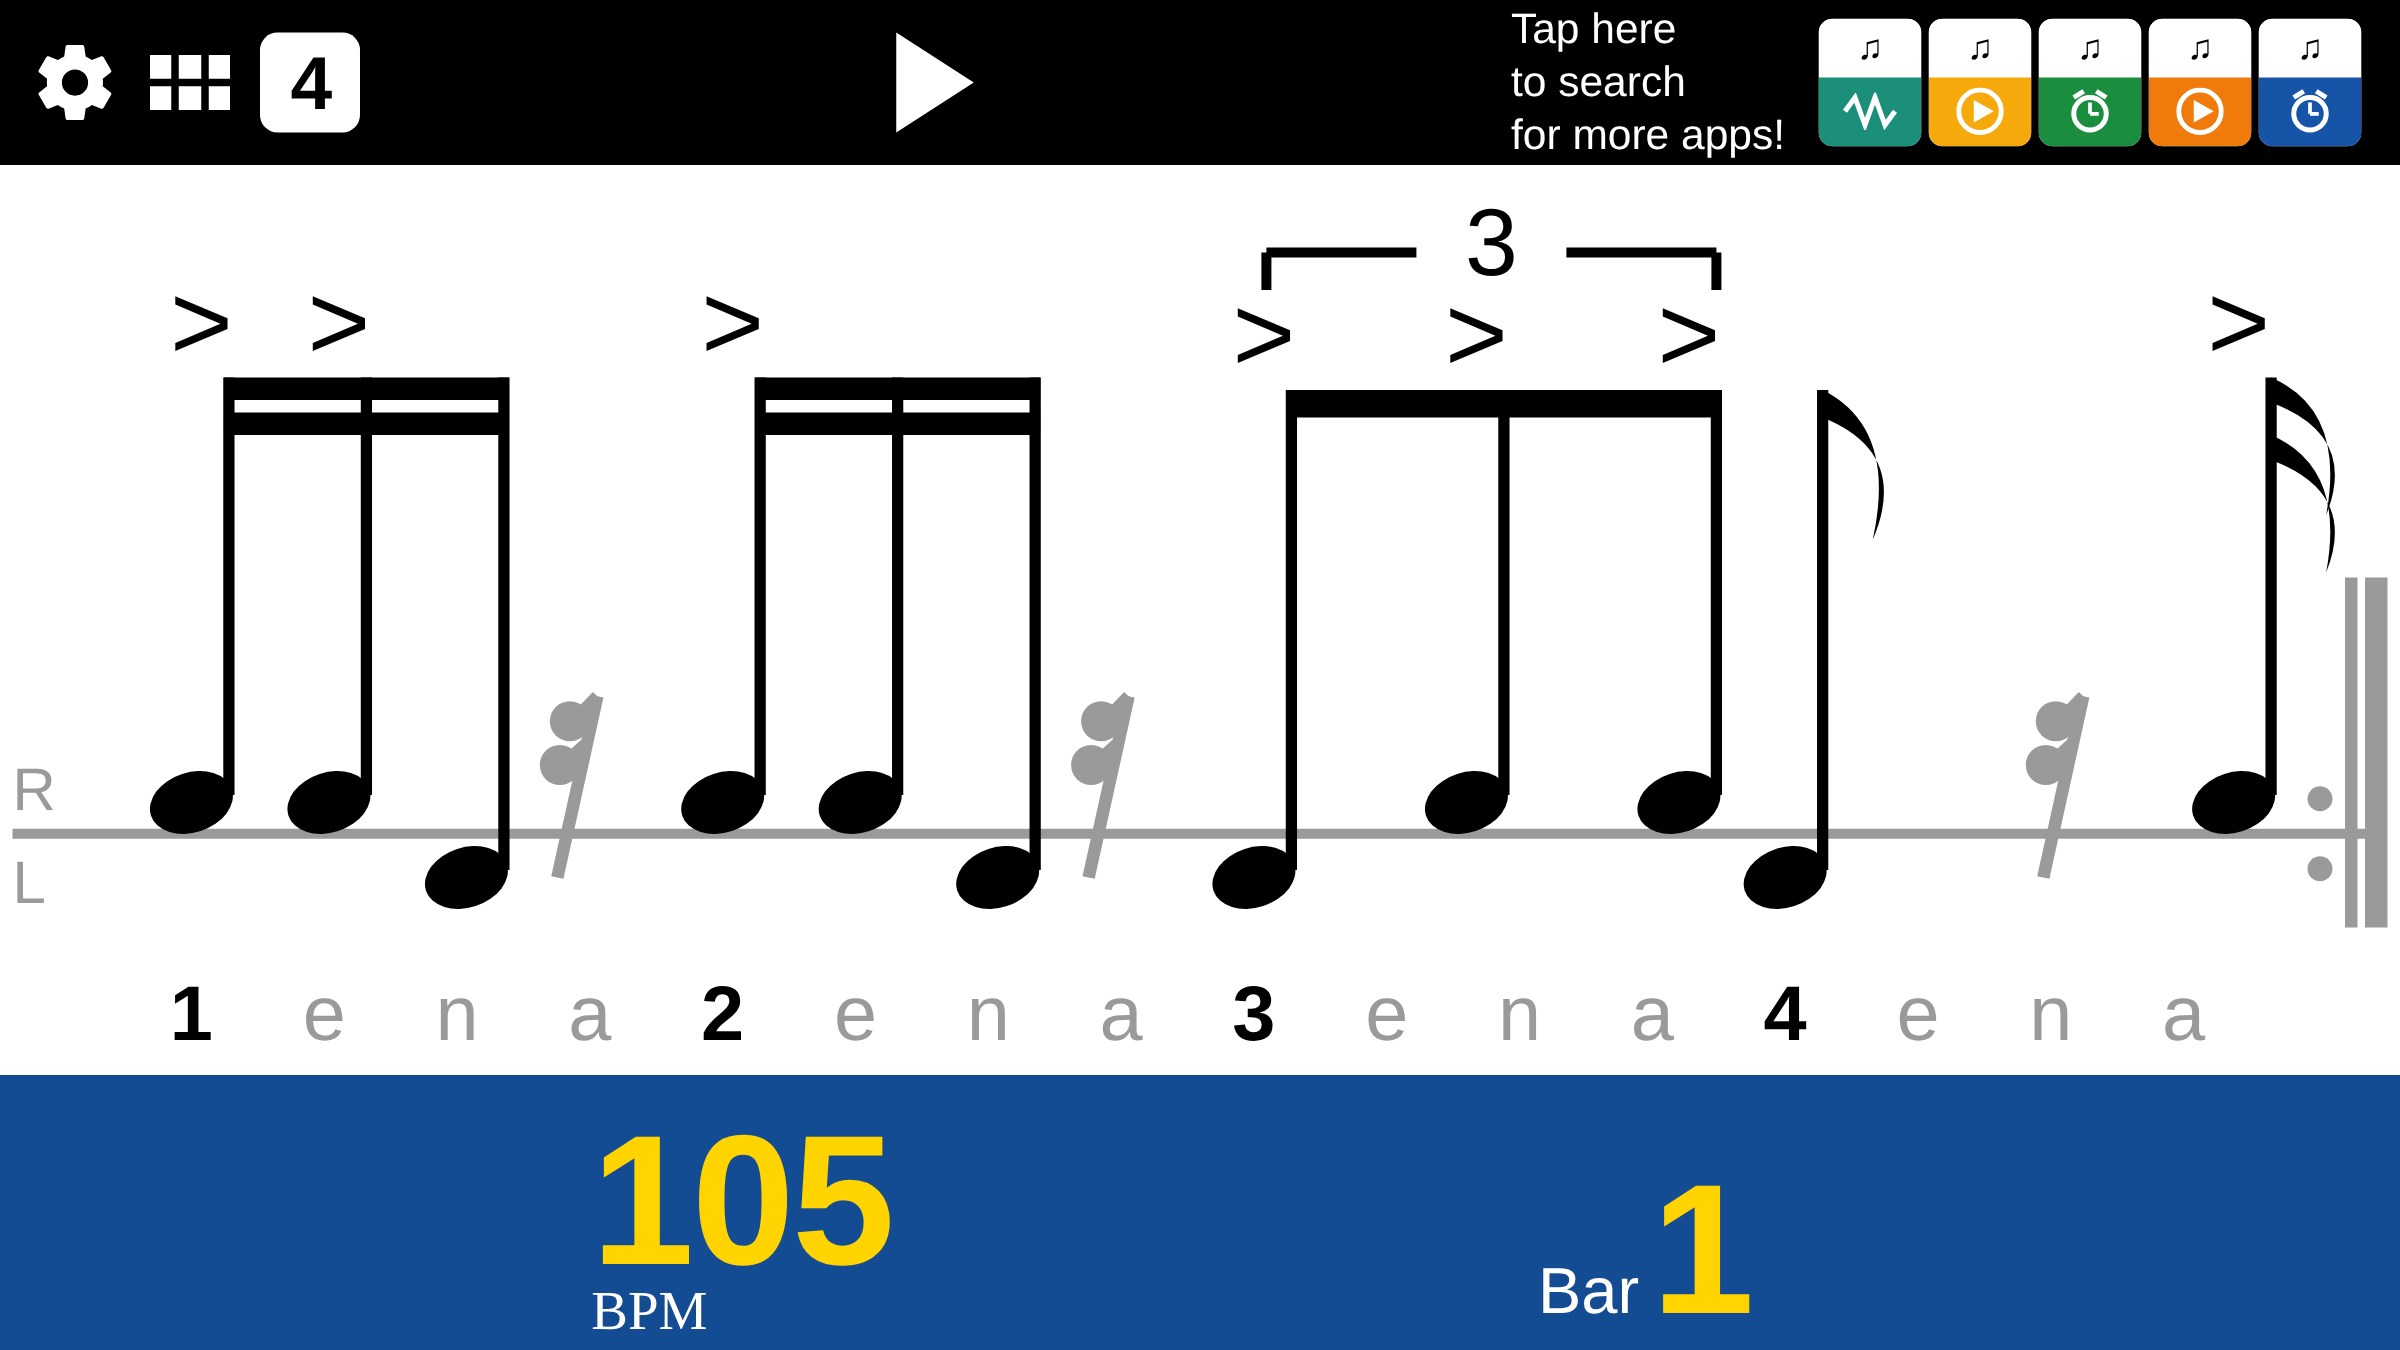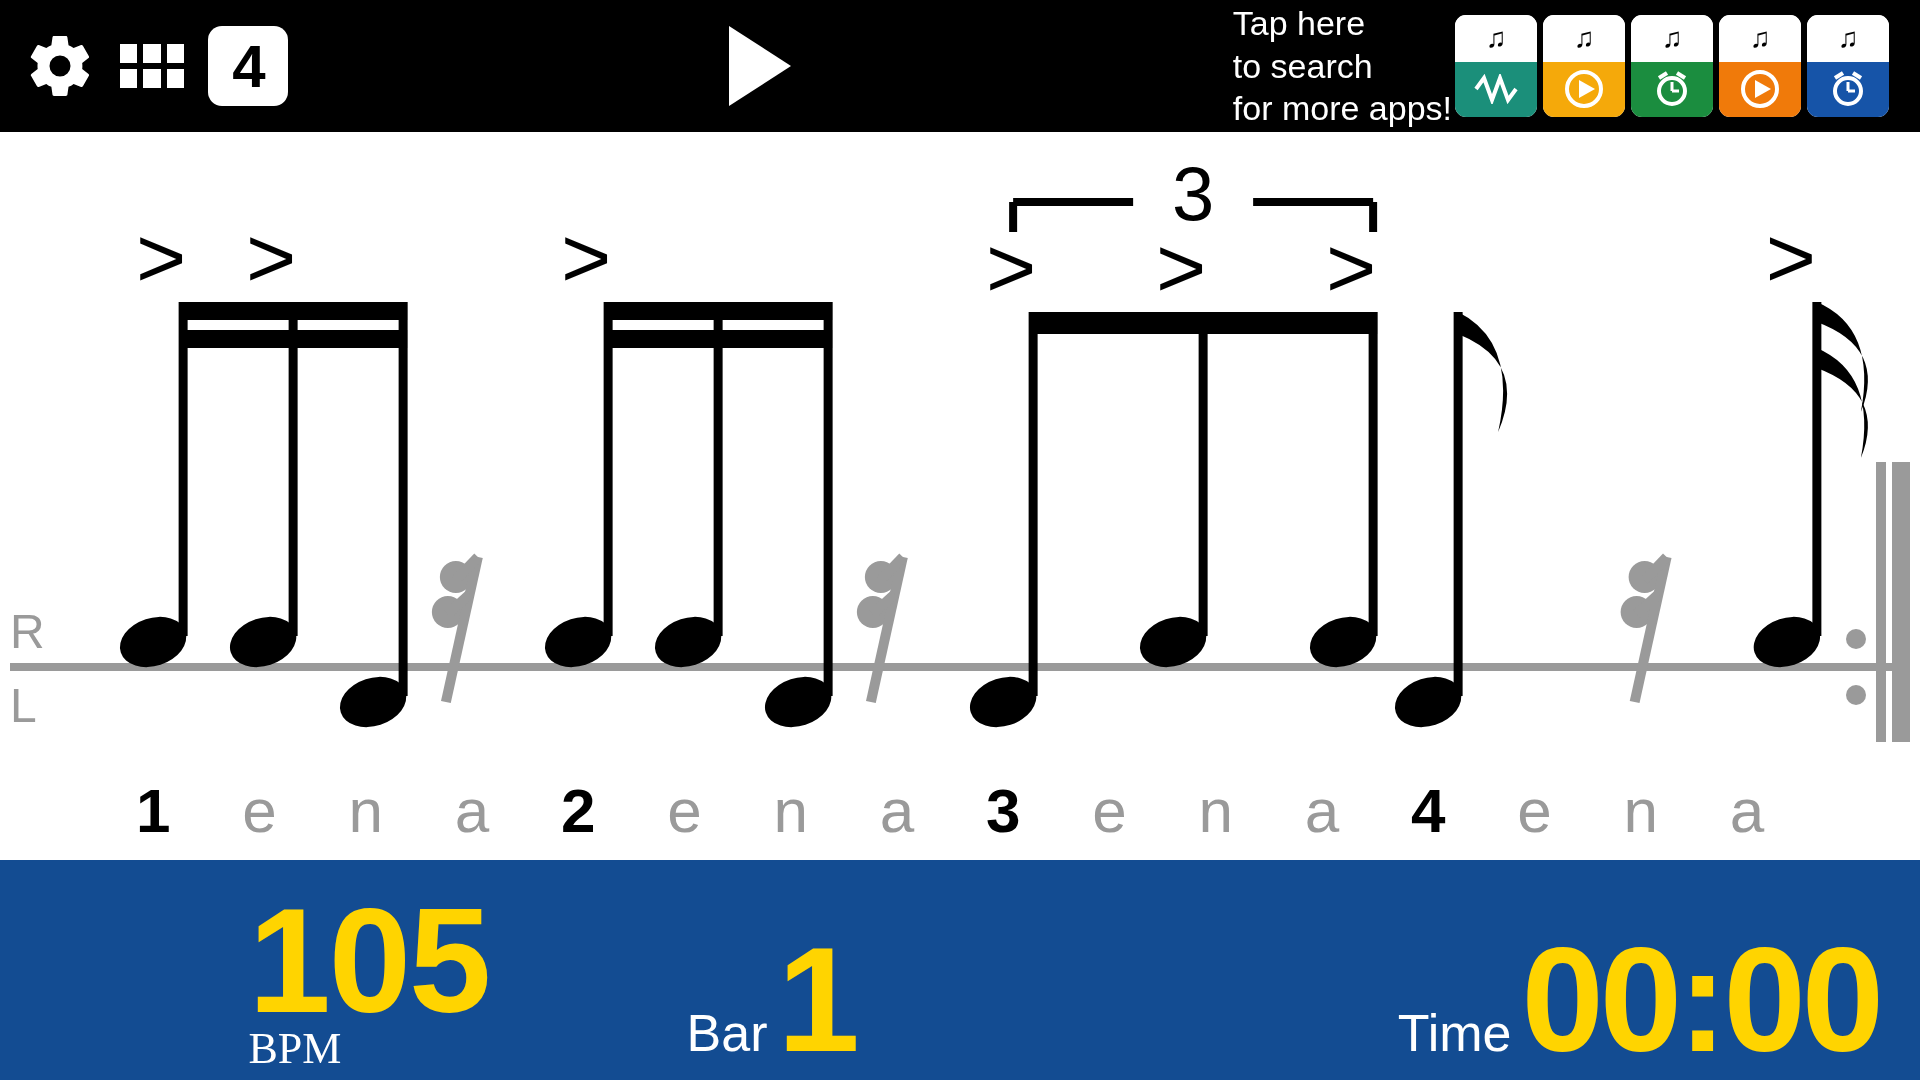--- a/index.html
+++ b/index.html
@@ -8,21 +8,21 @@
 
   
   .topbar { height: 132px; background: #000; display: flex; align-items: center; color: #fff; padding: 0 24px; }
   .topbar .left { display: flex; align-items: center; gap: 24px; }
   .iconbtn { cursor: pointer; display: flex; align-items: center; justify-content: center; }
   .grid6 { width: 64px; height: 44px; display: grid; grid-template-columns: repeat(3, 1fr); grid-template-rows: repeat(2, 1fr); gap: 6px; }
   .grid6 > div { background: #fff; }
   .beatcount-box { width: 80px; height: 80px; border-radius: 14px; background: #fff; color: #000; display: flex; align-items: center; justify-content: center; font-size: 60px; font-weight: 700; font-family: 'Arial Black', Arial, sans-serif; letter-spacing: -2px; }
   .playwrap { flex: 1; display: flex; justify-content: center; }
   .play-tri { width: 0; height: 0; border-left: 62px solid #fff; border-top: 40px solid transparent; border-bottom: 40px solid transparent; cursor: pointer; }
-  .searchtext { color: #fff; font-size: 34px; line-height: 1.25; white-space: pre-line; }
+  .searchtext { color: #fff; font-size: 34px; line-height: 1.25; margin-right: 24px; white-space: pre-line; }
   .appstrip { display: flex; gap: 0; padding-right: 4px; }
   .apptile { width: 88px; height: 108px; border-radius: 14px; display: flex; flex-direction: column; overflow: hidden; border: 3px solid #000; box-shadow: 0 0 0 3px #fff inset; background: #fff; }
   .apptile .top { flex: 0 0 46%; background: #fff; display: flex; align-items: center; justify-content: center; font-size: 22px; color: #000; }
   .apptile .bot { flex: 1; display: flex; align-items: center; justify-content: center; }
 
   
   .notation { flex: 1; position: relative; background: #fff; }
   .notation svg { position: absolute; inset: 0; }
 
   
@@ -222,19 +222,15 @@
     <div class="cell" style="justify-content:flex-end; padding-left:7px">
       <div style="display:flex; flex-direction:column; align-items:flex-start;">
         <span class="bigval v-bpm">105</span>
         <span class="label" style="font-size:44px; margin-top:-12px;font-family:Liberation Serif, serif;">BPM</span>
       </div>
     </div>
     <div class="cell">
       <span class="label">Bar</span>
       <span class="bigval v-bar">1</span>
     </div>
-    <div class="cell" style="justify-content:flex-end; padding-right:40px;">
-      <span class="label">Time</span>
-      <span class="bigval v-time">00:00</span>
-    </div>
   </div>
 
 </div>
 
 </body></html>

